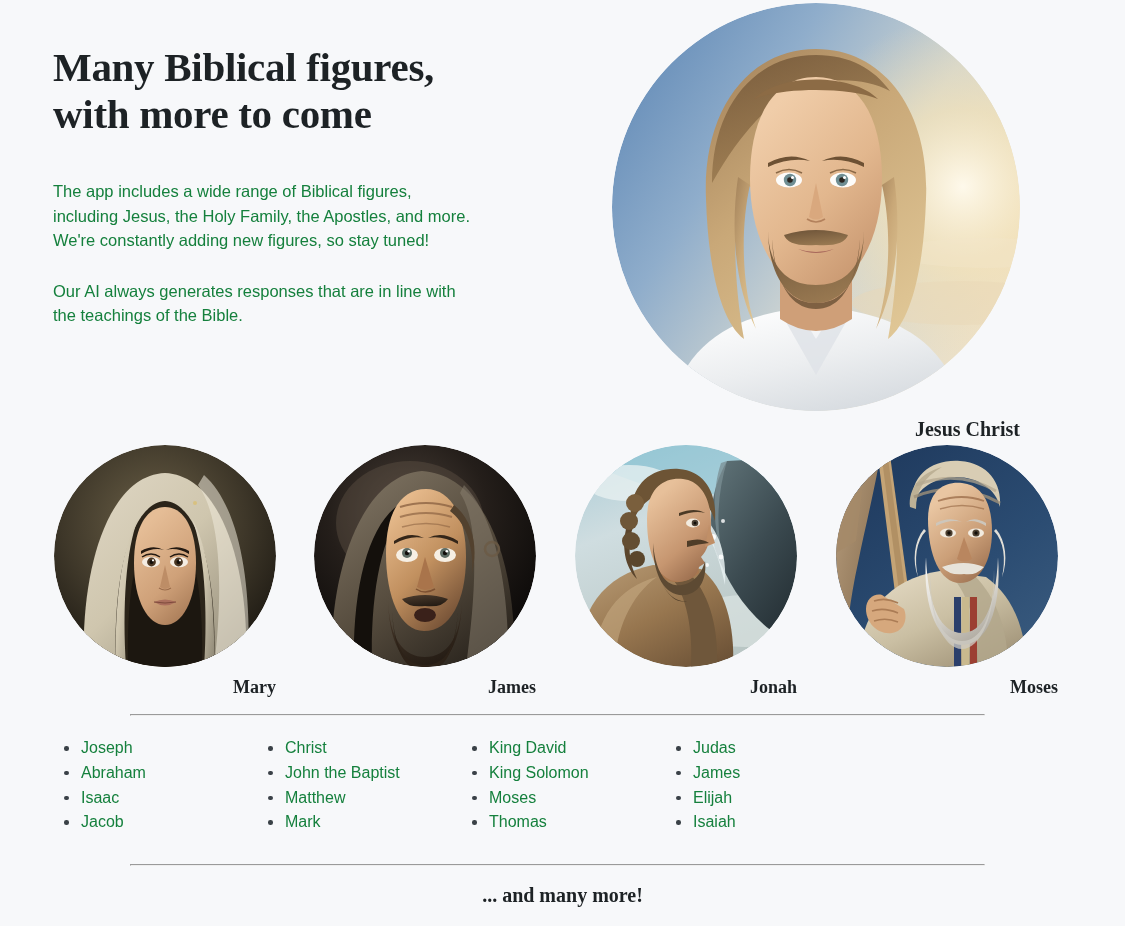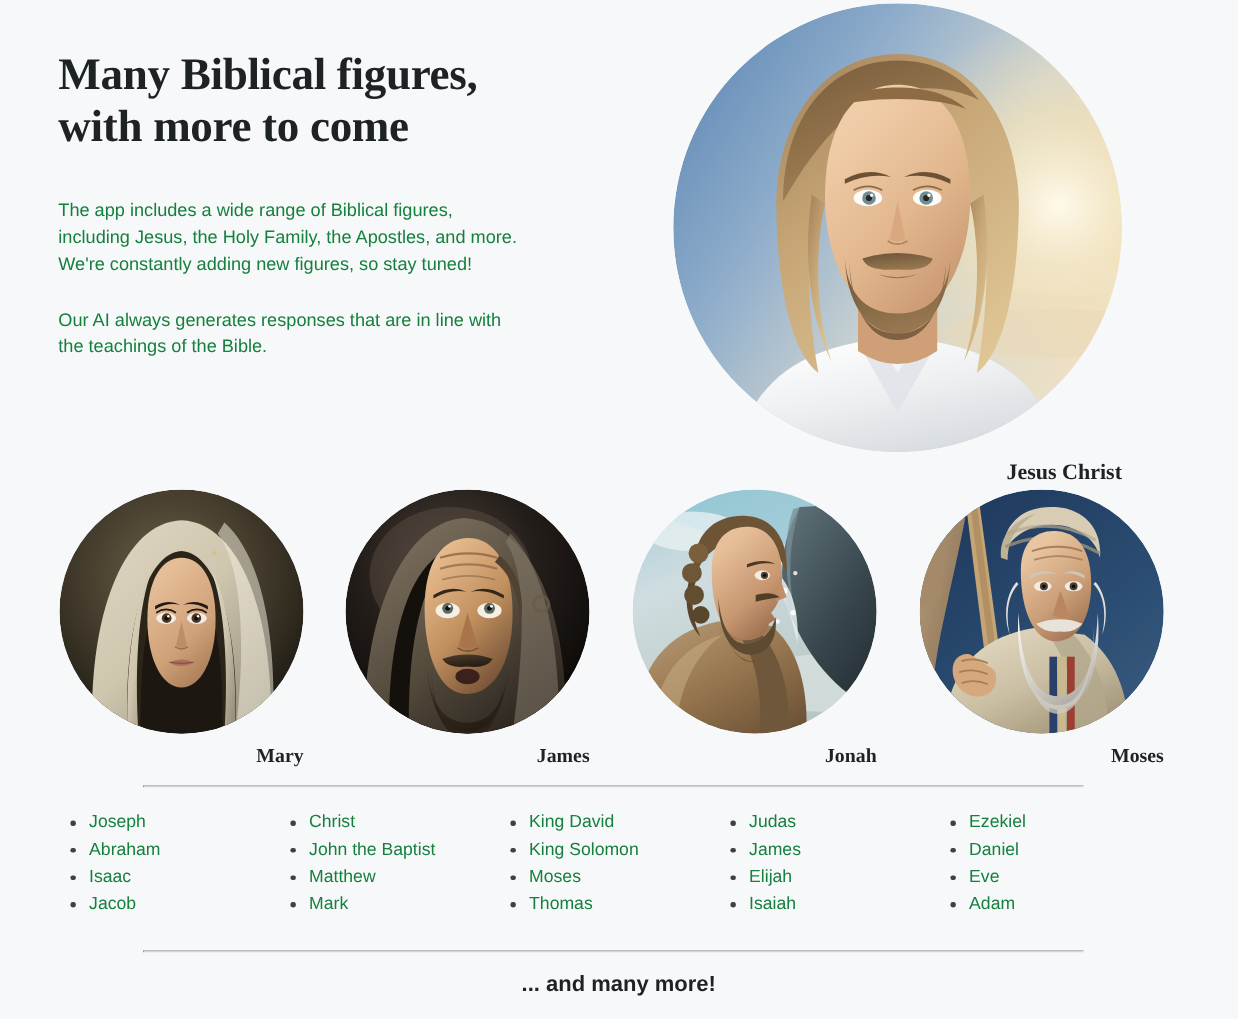--- a/index.html
+++ b/index.html
@@ -136,21 +136,21 @@
     background: #3a4147;
   }
 
   
   .footer-note {
     position: absolute;
     top: 884px;
     left: 0;
     width: 1125px;
     text-align: center;
-    font-family: Liberation Sans, sans-serif;
+    font-family: Liberation Serif, serif;
     font-weight: bold;
     font-size: 20px;
     color: #1d2225;
   }
 </style>
 </head>
 <body>
 
 <div class="page">
 
@@ -582,27 +582,19 @@
       </ul>
     </div>
     <div class="name-col">
       <ul>
         <li>Judas</li>
         <li>James</li>
         <li>Elijah</li>
         <li>Isaiah</li>
       </ul>
     </div>
-    <div class="name-col">
-      <ul>
-        <li>Ezekiel</li>
-        <li>Daniel</li>
-        <li>Eve</li>
-        <li>Adam</li>
-      </ul>
-    </div>
   </div>
 
   <hr class="divider" id="divider-bottom">
 
   <div class="footer-note">... and many more!</div>
 
 </div>
 
 </body></html>

